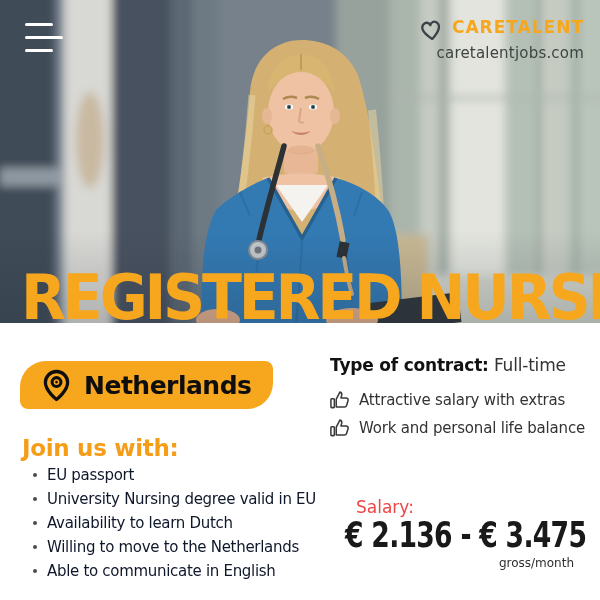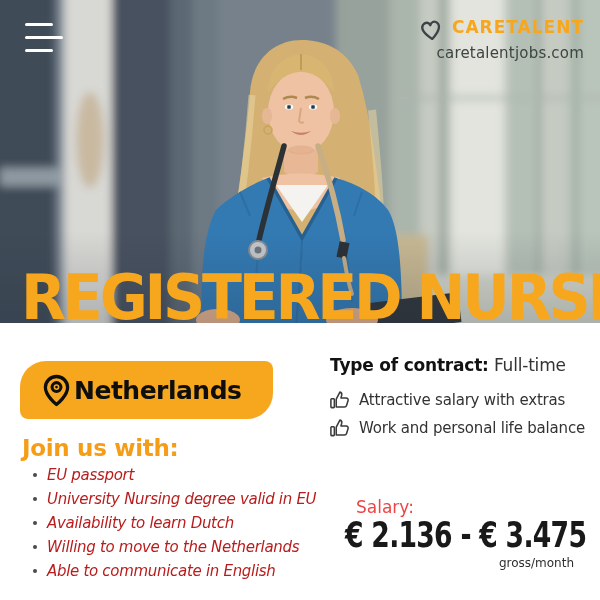--- a/index.html
+++ b/index.html
@@ -23,33 +23,33 @@
   
   .title{
     position:absolute;top:266px;left:0;width:600px;text-align:center;
     font-size:63px;font-weight:bold;color:#F7A71E;letter-spacing:-3.5px;
     white-space:nowrap;line-height:1;transform:scaleX(0.93);transform-origin:50% 50%;
     margin:0;
   }
   
   .bottom{position:absolute;top:323px;left:0;width:600px;height:277px;background:#ffffff;}
   .pill{
-    position:absolute;left:20px;top:38px;width:253px;height:58px;background:#F7A71E;
-    border-radius:26px 8px 26px 8px;display:flex;align-items:center;gap:3px;
+    position:absolute;left:20px;top:38px;width:253px;height:48px;background:#F7A71E;
+    border-radius:26px 8px 26px 8px;display:flex;align-items:center;gap:13px;
     padding-left:22px;box-sizing:border-box;
   }
   .pill-text{font-size:25px;font-weight:bold;color:#0e0e0e;letter-spacing:-0.5px;}
   .contract{position:absolute;left:330px;top:32px;font-size:17px;color:#333;letter-spacing:-0.2px;}
   .contract .bold{font-weight:bold;color:#121212;}
   .benefit{position:absolute;left:329px;display:flex;align-items:center;gap:9px;font-size:15px;color:#333;letter-spacing:-0.2px;}
   .benefit.row1{top:66px;}
   .benefit.row2{top:94px;}
   .join-heading{position:absolute;left:22px;top:112px;font-size:23px;font-weight:bold;color:#F59D17;letter-spacing:-0.3px;margin:0;}
   .join-list{position:absolute;left:27px;top:144px;list-style:none;margin:0;padding:0;}
-  .join-list li{position:relative;padding-left:20px;margin-bottom:8px;font-size:15px;color:#b91c1c;line-height:16px;letter-spacing:-0.3px;font-style:italic;}
+  .join-list li{position:relative;padding-left:20px;margin-bottom:8px;font-size:15px;color:#0f172a;line-height:16px;letter-spacing:-0.3px;}
   .join-list li::before{content:"";position:absolute;left:6px;top:6px;width:4px;height:4px;border-radius:50%;background:#4a4a4a;}
   .salary-label{position:absolute;left:356px;top:174px;font-size:17px;color:#ef4444;}
   .salary-amount{
     position:absolute;left:345px;top:194px;font-size:36px;font-weight:bold;color:#191919;
     letter-spacing:-1px;white-space:nowrap;line-height:1;transform:scaleX(0.74);transform-origin:0 50%;
   }
   .salary-note{position:absolute;right:26px;top:233px;font-size:12px;color:#2e2e2e;}
   .icon{flex:0 0 auto;display:block;}
 </style>
 </head>

